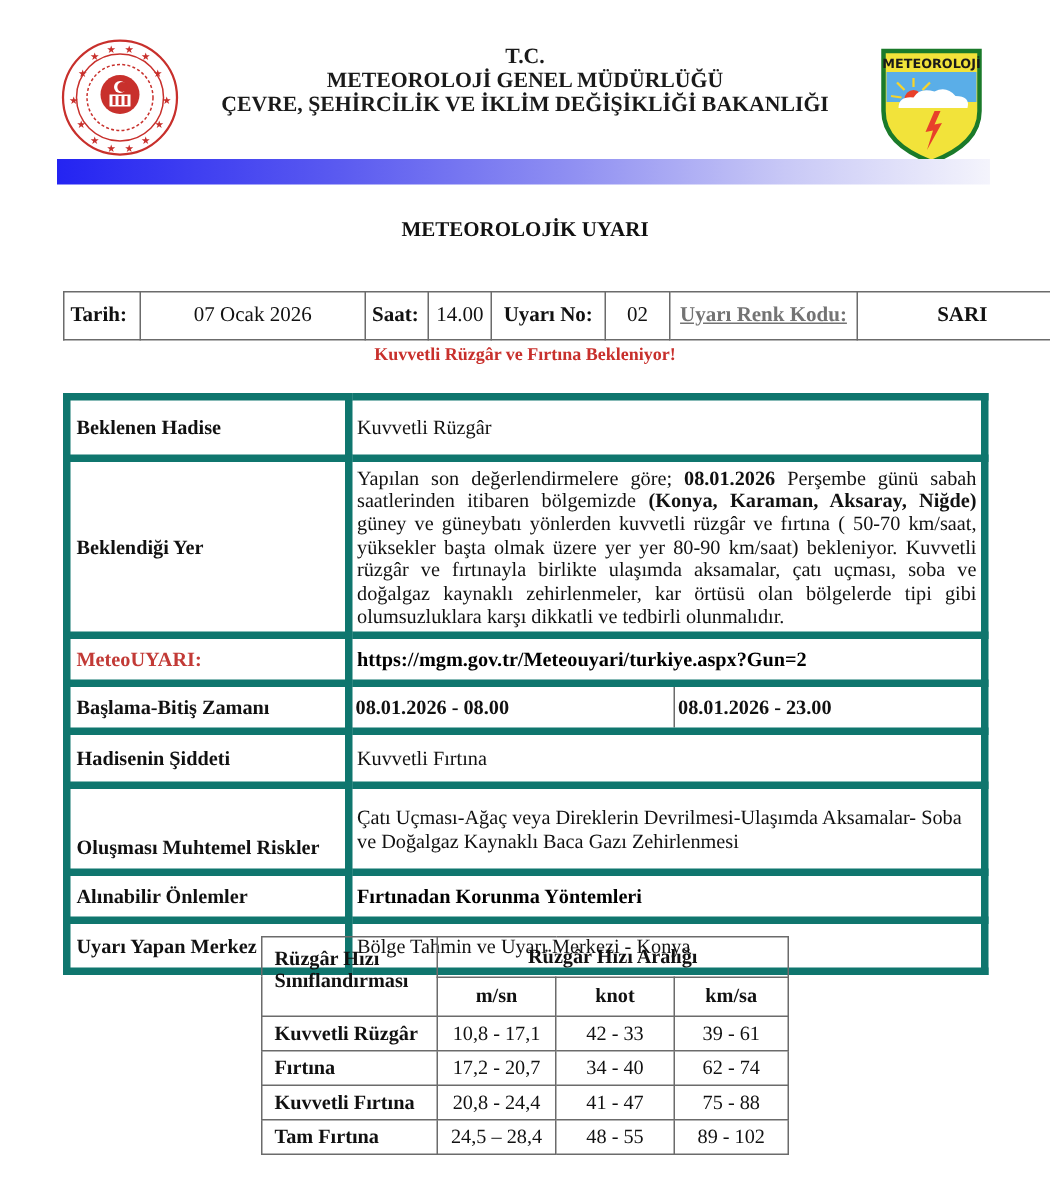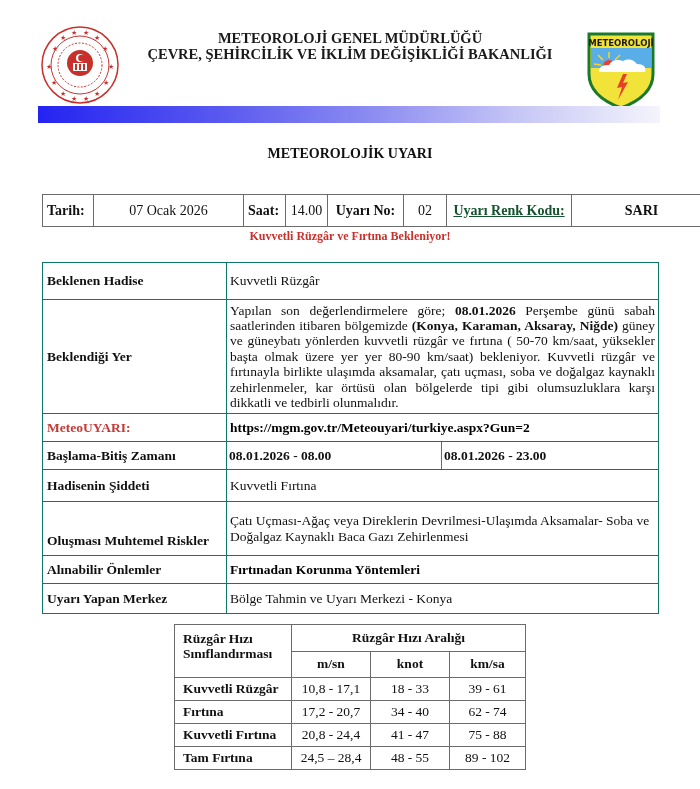--- a/index.html
+++ b/index.html
@@ -18,28 +18,28 @@
               background: linear-gradient(to right, #2424f2 0%, #5a5af0 30%, #8f8ff2 55%, #c8c8f6 78%, #f4f4fc 100%); }
 
   .doc-title { left: 0; top: 146px; width: 700px; text-align: center; font-weight: bold; font-size: 14px; }
 
   
   table { border-collapse: collapse; }
   .info { left: 42px; top: 194px; width: 670px; height: 33px; }
   .info td { border: 1px solid #6b6b6b; padding: 0 4px; font-size: 14px; height: 31px; white-space: nowrap; }
   .info .b { font-weight: bold; }
   .info .c { text-align: center; }
-  .link { color: #14532d; font-weight: bold; text-decoration: underline; }
+  .link { color: #737373; font-weight: bold; text-decoration: underline; }
 
   .headline { left: 0; top: 229px; width: 700px; text-align: center; color: #c8302c;
               font-weight: bold; font-size: 12px; }
 
   
   .main { left: 42px; top: 262px; width: 617px; }
-  .main td { border: 1px solid #0f766e; font-size: 13.5px; padding: 0 3px; vertical-align: middle; }
+  .main td { border: 5px solid #0f766e; font-size: 13.5px; padding: 0 3px; vertical-align: middle; }
   .main td.k { width: 176px; font-weight: bold; padding-left: 4px; }
   .main .r1 td { height: 36px; }
   .main .r2 td { height: 113px; }
   .main .r3 td, .main .r4 td { height: 27px; }
   .main .r5 td { height: 31px; }
   .main .r6 td { height: 47px; }
   .main .r7 td { height: 27px; }
   .main .r8 td { height: 29px; }
   .just { text-align: justify; line-height: 15.4px; font-size: 13.3px; }
   .red-key { color: #c23a36 !important; }
@@ -81,20 +81,21 @@
         <text x="63" y="60">★</text>
       <text x="20" y="71">★</text>
         <text x="54" y="71">★</text>
       <text x="31" y="76">★</text>
         <text x="43" y="76">★</text>
     </g>
   </svg>
 </div>
 
 <div class="abs head-text">
+  <div>T.C.</div>
   <div>METEOROLOJİ GENEL MÜDÜRLÜĞÜ</div>
   <div>ÇEVRE, ŞEHİRCİLİK VE İKLİM DEĞİŞİKLİĞİ BAKANLIĞI</div>
 </div>
 
 <div class="abs logo-right">
   <svg width="72" height="80" viewBox="0 0 72 80">
     <path d="M4 4 H68 V44 Q68 66 36 78 Q4 66 4 44 Z" fill="#f2e33a" stroke="#1a7a2a" stroke-width="3"></path>
     <rect x="6" y="6" width="60" height="12" fill="#f2e33a"></rect>
     <text x="36" y="15.5" text-anchor="middle" font-size="8.5" font-weight="bold" fill="#1a1a1a" font-family="DejaVu Sans, sans-serif">METEOROLOJİ</text>
     <path d="M6 18 H66 V38 H6 Z" fill="#5aaee8"></path>
@@ -190,21 +191,21 @@
     <td colspan="3">Rüzgâr Hızı Aralığı</td>
   </tr>
   <tr class="hdr">
     <td style="width:78px">m/sn</td>
     <td style="width:78px">knot</td>
     <td>km/sa</td>
   </tr>
   <tr>
     <td class="cat">Kuvvetli Rüzgâr</td>
     <td>10,8 - 17,1</td>
-    <td>18 - 33</td>
+    <td>42 - 33</td>
     <td>39 - 61</td>
   </tr>
   <tr>
     <td class="cat">Fırtına</td>
     <td>17,2 - 20,7</td>
     <td>34 - 40</td>
     <td>62 - 74</td>
   </tr>
   <tr>
     <td class="cat">Kuvvetli Fırtına</td>

